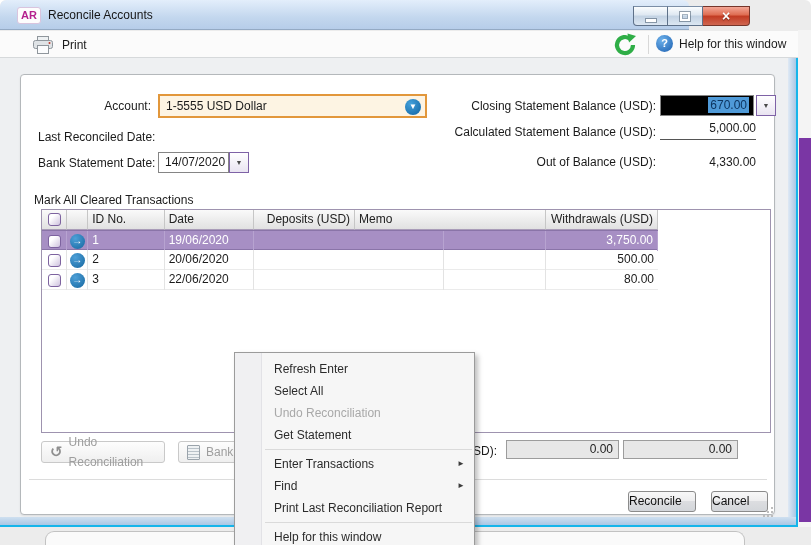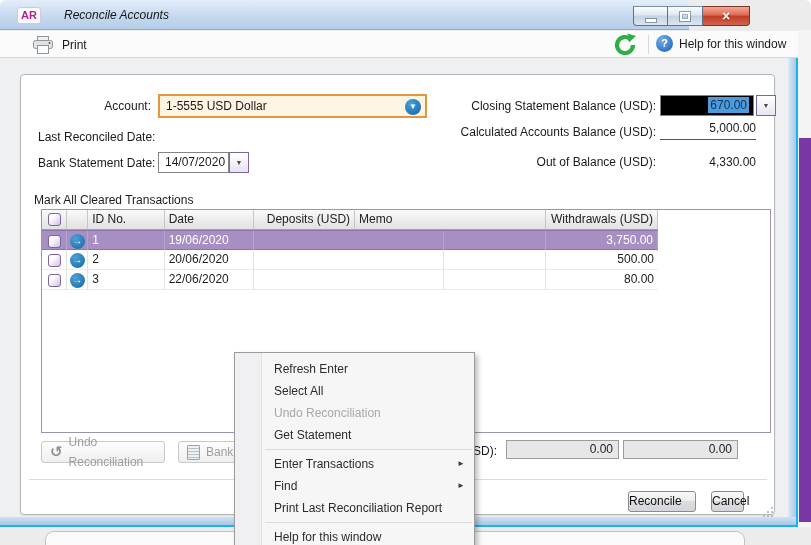--- a/index.html
+++ b/index.html
@@ -8,21 +8,21 @@
           font-family:"Liberation Sans","DejaVu Sans",sans-serif;font-size:12px;color:#1b1b1b;
           background:#ececec;border-radius:6px 6px 0 0;}
 
   
   .titlebar{position:absolute;left:0;top:0;width:689px;height:30px;
             background:linear-gradient(#e3eefb,#c3d7ee 60%,#b6cde9);
             border-bottom:1px solid #94aac4;border-radius:6px 6px 0 0;}
   .app-badge{position:absolute;left:17px;top:7px;width:24px;height:17px;background:#fdfdfd;
              border:1px solid #d9c4de;border-radius:3px;color:#b5228f;font-weight:bold;
              font-size:11px;text-align:center;line-height:15px;}
-  .win-title{position:absolute;left:64px;top:8px;color:#161616;font-style:italic;}
+  .win-title{position:absolute;left:48px;top:8px;color:#161616;}
   .winbtns{position:absolute;left:633px;top:6px;display:flex;}
   .wb{height:20px;border:1px solid #5e7189;border-top:1px solid #7b8ea6;position:relative;
       background:linear-gradient(#fbfdfe,#dde7f1 45%,#c2d2e3 50%,#dce7f2);}
   .wb.min{width:35px;border-radius:0 0 0 4px;}
   .wb.max{width:35px;border-left:none;}
   .wb.close{width:47px;border-left:none;border-radius:0 0 4px 0;border-color:#75352a;
       background:linear-gradient(#f2a violet);
       background:linear-gradient(#f0a violet);
       background:linear-gradient(#f3a695,#de6b50 45%,#c23a22 50%,#cf6650);}
   .g-min{position:absolute;left:12px;top:12px;width:10px;height:3px;background:#fff;
@@ -199,21 +199,21 @@
       <span>14/07/2020</span>
     </div>
     <div class="pbtn" style="left:208px;top:77px;">▼</div>
 
     <div class="lbl r" style="left:330px;top:24px;width:305px;">Closing Statement Balance (USD):</div>
     <div class="closing-field">
       <span class="sel-text">670.00</span>
     </div>
     <div class="pbtn" style="left:735px;top:20px;">▼</div>
 
-    <div class="lbl r" style="left:300px;top:50px;width:335px;">Calculated Accounts Balance (USD):</div>
+    <div class="lbl r" style="left:300px;top:50px;width:335px;">Calculated Statement Balance (USD):</div>
     <div class="lbl amount" style="left:625px;top:46px;">5,000.00</div>
     <div class="sum-line"></div>
 
     <div class="lbl r" style="left:400px;top:80px;width:235px;">Out of Balance (USD):</div>
     <div class="lbl amount" style="left:625px;top:80px;">4,330.00</div>
 
     <div class="lbl" style="left:13px;top:118px;">Mark All Cleared Transactions</div>
     <div class="grid">
       <div class="grow ghead">
         <div class="gcell c0">
@@ -276,21 +276,21 @@
     <div class="btn-dis" style="left:157px;top:366px;width:96px;">
       <span class="doc-ic"></span>
       <span>Bank E</span>
     </div>
     <div class="lbl" style="left:452px;top:369px;">SD):</div>
     <div class="ro-field" style="left:485px;top:365px;width:113px;">0.00</div>
     <div class="ro-field" style="left:602px;top:365px;width:115px;">0.00</div>
 
     <div class="hr"></div>
     <div class="btn7" style="left:607px;top:416px;width:68px;">Reconcile</div>
-    <div class="btn7" style="left:690px;top:416px;width:33px;">Cancel</div>
+    <div class="btn7" style="left:690px;top:416px;width:57px;">Cancel</div>
     <div class="grip">
       <i style="left:8px;top:8px;"></i>
         <i style="left:4px;top:8px;"></i>
         <i style="left:8px;top:4px;"></i>
         <i style="left:0;top:8px;"></i>
         <i style="left:4px;top:4px;"></i>
         <i style="left:8px;top:0;"></i>
     </div>
   </div>
 

